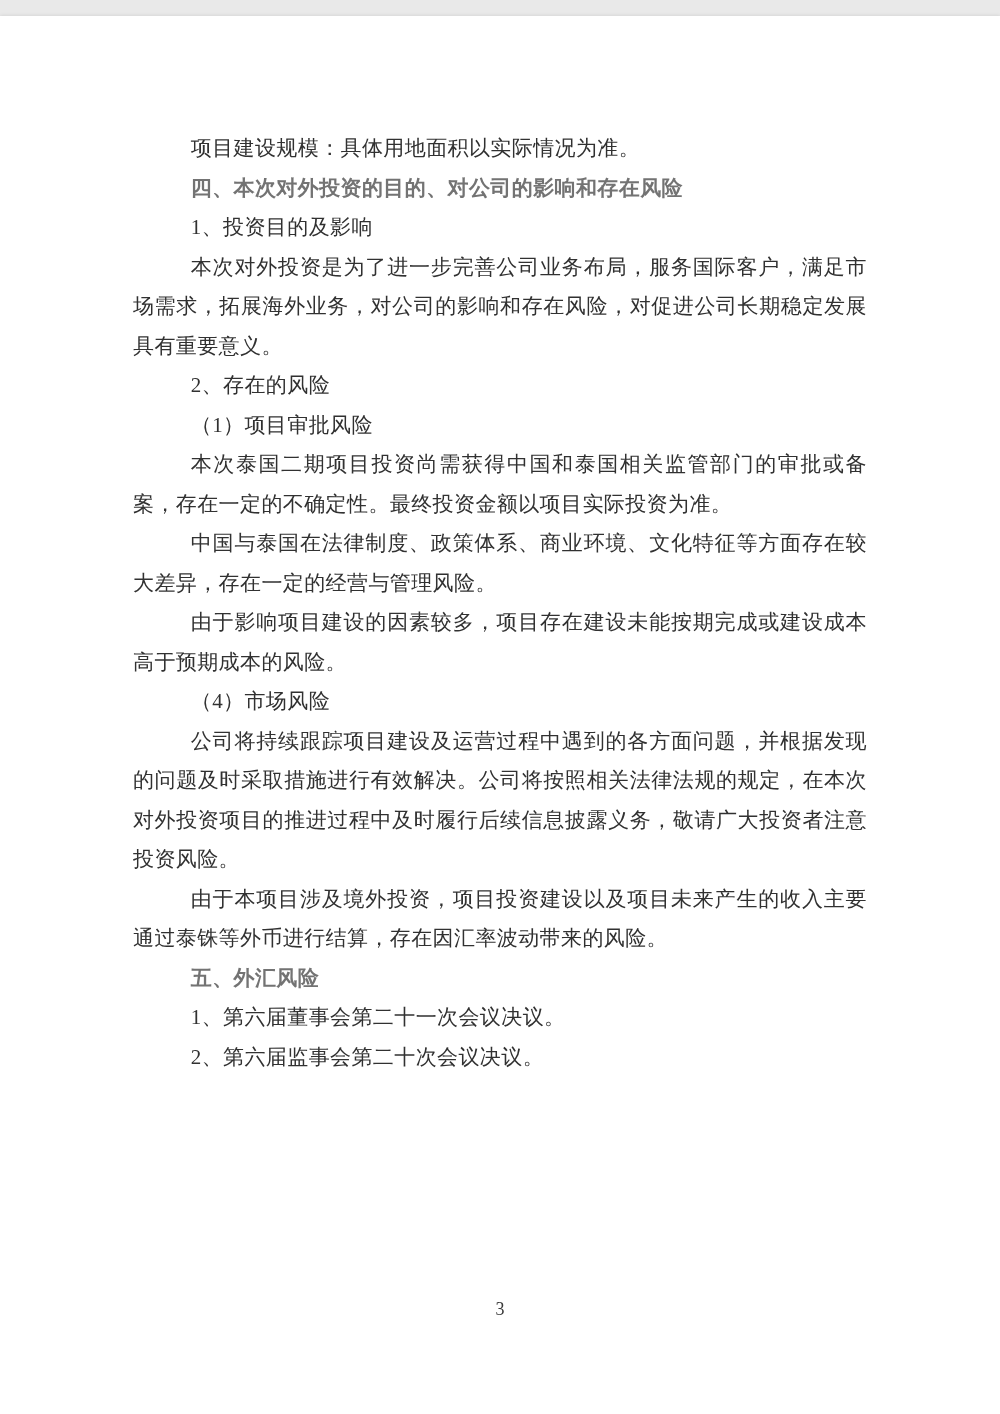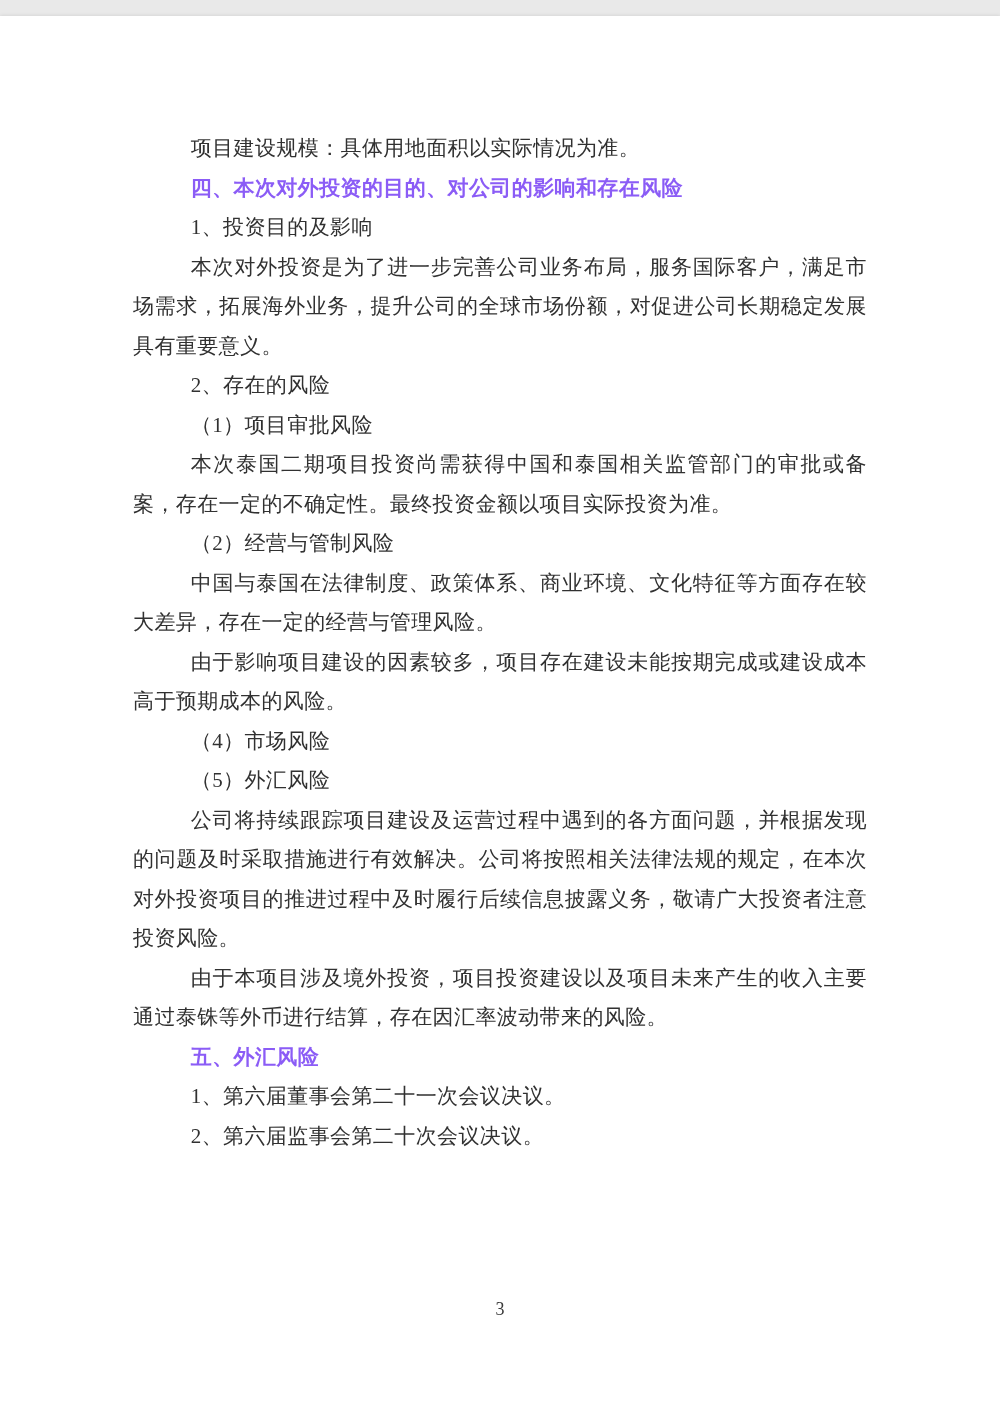--- a/index.html
+++ b/index.html
@@ -29,21 +29,21 @@
     font-size: 21px;
     line-height: 39.5px;
     letter-spacing: 0.4px;
     text-align: justify;
     text-indent: 2.75em;
     color: #313131;
     word-break: break-all;
   }
   .block.heading {
     font-weight: bold;
-    color: #8b5cf6;
+    color: #737373;
   }
   .page-footer {
     position: absolute;
     left: 0;
     top: 1283px;
     width: 100%;
     text-align: center;
   }
   .page-number {
     font-size: 18px;
@@ -52,29 +52,27 @@
   }
 </style>
 </head>
 <body>
 
 <div class="doc-page">
   <main class="doc-body" id="doc-body">
       <p class="block paragraph">项目建设规模：具体用地面积以实际情况为准。</p>
       <p class="block heading">四、本次对外投资的目的、对公司的影响和存在风险</p>
       <p class="block paragraph">1、投资目的及影响</p>
-      <p class="block paragraph">本次对外投资是为了进一步完善公司业务布局，服务国际客户，满足市场需求，拓展海外业务，提升公司的全球市场份额，对促进公司长期稳定发展具有重要意义。</p>
+      <p class="block paragraph">本次对外投资是为了进一步完善公司业务布局，服务国际客户，满足市场需求，拓展海外业务，对公司的影响和存在风险，对促进公司长期稳定发展具有重要意义。</p>
       <p class="block paragraph">2、存在的风险</p>
       <p class="block paragraph">（1）项目审批风险</p>
       <p class="block paragraph">本次泰国二期项目投资尚需获得中国和泰国相关监管部门的审批或备案，存在一定的不确定性。最终投资金额以项目实际投资为准。</p>
-      <p class="block paragraph">（2）经营与管制风险</p>
       <p class="block paragraph">中国与泰国在法律制度、政策体系、商业环境、文化特征等方面存在较大差异，存在一定的经营与管理风险。</p>
       <p class="block paragraph">由于影响项目建设的因素较多，项目存在建设未能按期完成或建设成本高于预期成本的风险。</p>
       <p class="block paragraph">（4）市场风险</p>
-      <p class="block paragraph">（5）外汇风险</p>
       <p class="block paragraph">公司将持续跟踪项目建设及运营过程中遇到的各方面问题，并根据发现的问题及时采取措施进行有效解决。公司将按照相关法律法规的规定，在本次对外投资项目的推进过程中及时履行后续信息披露义务，敬请广大投资者注意投资风险。</p>
       <p class="block paragraph">由于本项目涉及境外投资，项目投资建设以及项目未来产生的收入主要通过泰铢等外币进行结算，存在因汇率波动带来的风险。</p>
       <p class="block heading">五、外汇风险</p>
       <p class="block paragraph">1、第六届董事会第二十一次会议决议。</p>
       <p class="block paragraph">2、第六届监事会第二十次会议决议。</p>
     </main>
   <footer class="page-footer">
     <span class="page-number">3</span>
   </footer>
 </div>

